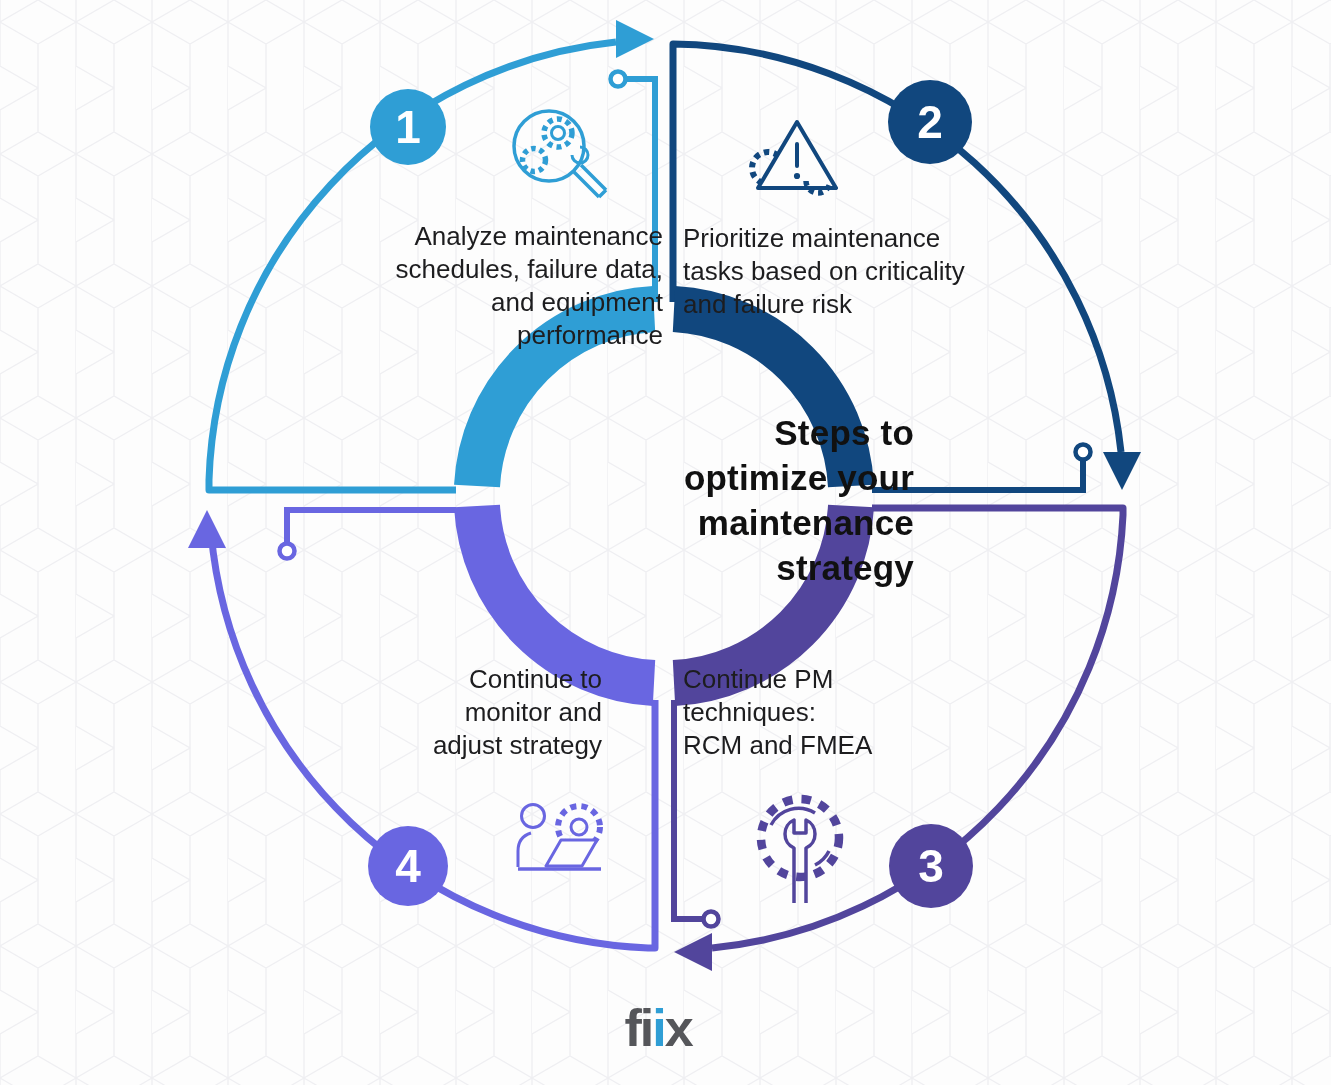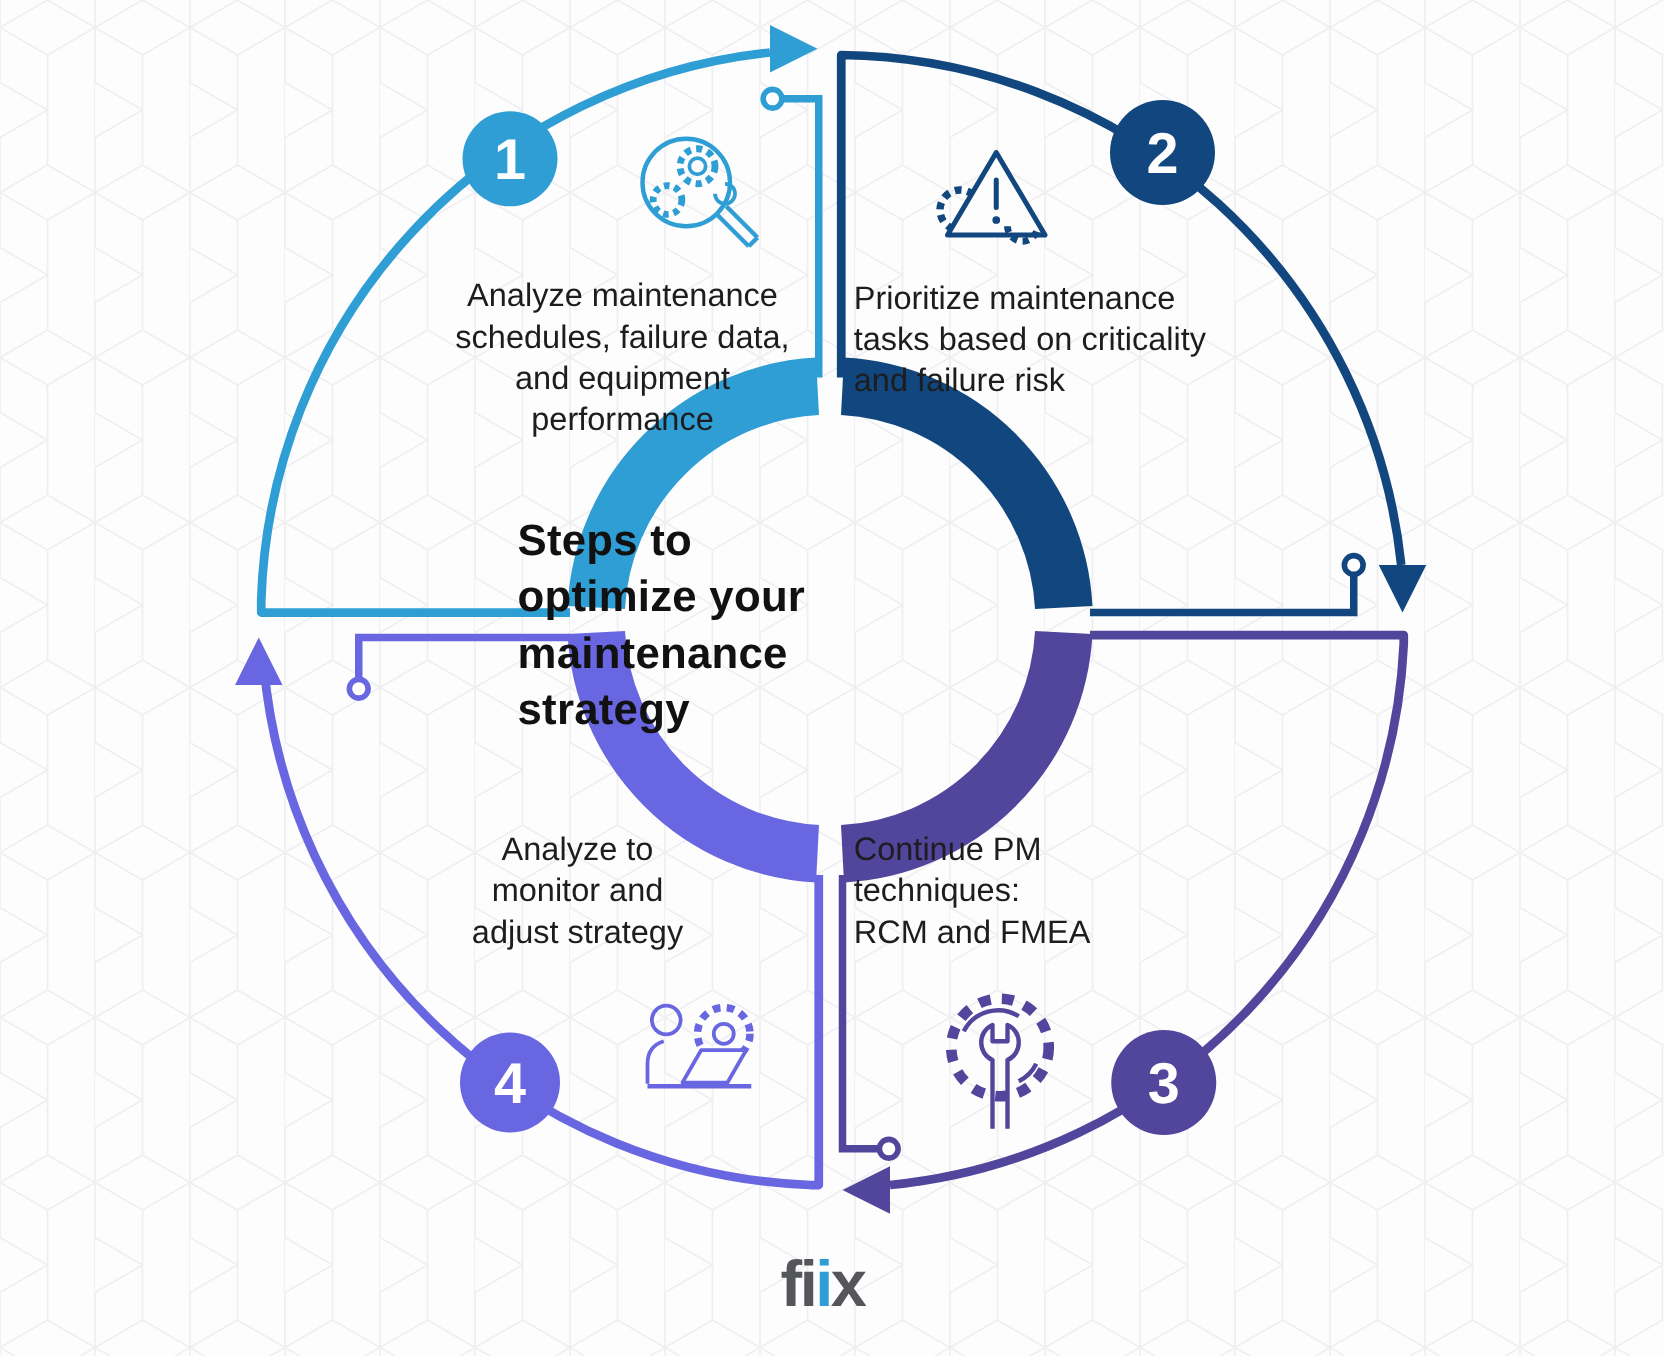--- a/index.html
+++ b/index.html
@@ -12,29 +12,29 @@
   body{
     font-family:"Liberation Sans", sans-serif;
     background:var(--bg);
     position:relative;
     overflow:hidden;
   }
   .layer{position:absolute;left:0;top:0;width:1331px;height:1085px;}
   #bg-pattern{z-index:0;}
   #diagram-svg{z-index:1;}
   .txt{position:absolute;z-index:2;color:var(--ink);font-size:26px;line-height:33px;white-space:pre-line;}
-  .t-left{text-align:center;}
+  .t-left{text-align:right;}
   .t-right{text-align:left;}
   #step1-text{left:333px;top:220px;width:330px;}
   #step2-text{left:683px;top:222px;width:330px;}
   #step3-text{left:683px;top:663px;width:330px;}
   #step4-text{left:322px;top:663px;width:280px;}
   #center-title{
     position:absolute;z-index:2;left:414px;top:410px;width:500px;
-    text-align:left;font-size:35px;font-weight:700;line-height:45px;
+    text-align:right;font-size:35px;font-weight:700;line-height:45px;
     color:#111;white-space:pre-line;letter-spacing:.2px;
   }
   .badge{
     position:absolute;z-index:3;border-radius:50%;
     display:flex;align-items:center;justify-content:center;
     color:#fff;font-weight:700;font-size:46px;
   }
   #badge-1{left:370px;top:89px;width:76px;height:76px;background:var(--c1);}
   #badge-2{left:888px;top:80px;width:84px;height:84px;background:var(--c2);}
   #badge-3{left:889px;top:824px;width:84px;height:84px;background:var(--c3);}
@@ -147,21 +147,21 @@
 <div id="step1-text" class="txt t-left">Analyze maintenance
 schedules, failure data,
 and equipment
 performance</div>
 <div id="step2-text" class="txt t-right">Prioritize maintenance
 tasks based on criticality
 and failure risk</div>
 <div id="step3-text" class="txt t-right">Continue PM
 techniques:
 RCM and FMEA</div>
-<div id="step4-text" class="txt t-left">Analyze to
+<div id="step4-text" class="txt t-left">Continue to
 monitor and
 adjust strategy</div>
 
 <div id="badge-1" class="badge">
     <span>1</span>
   </div>
 <div id="badge-2" class="badge">
     <span>2</span>
   </div>
 <div id="badge-3" class="badge">

